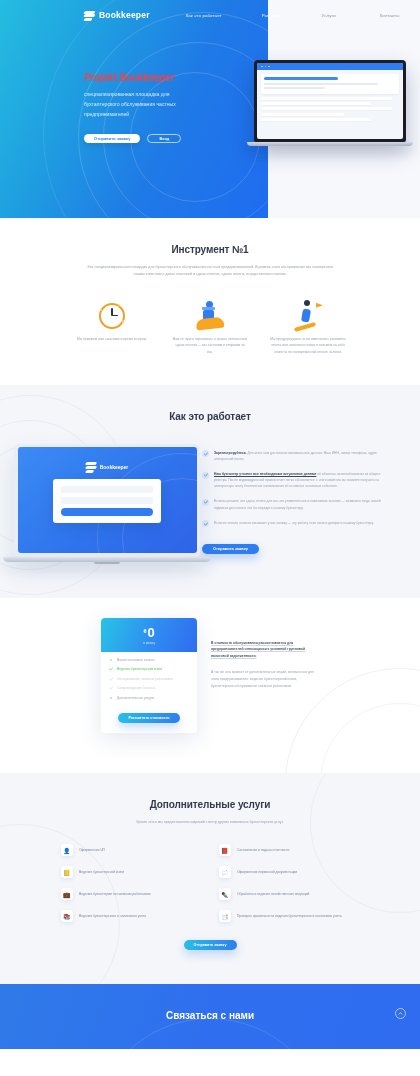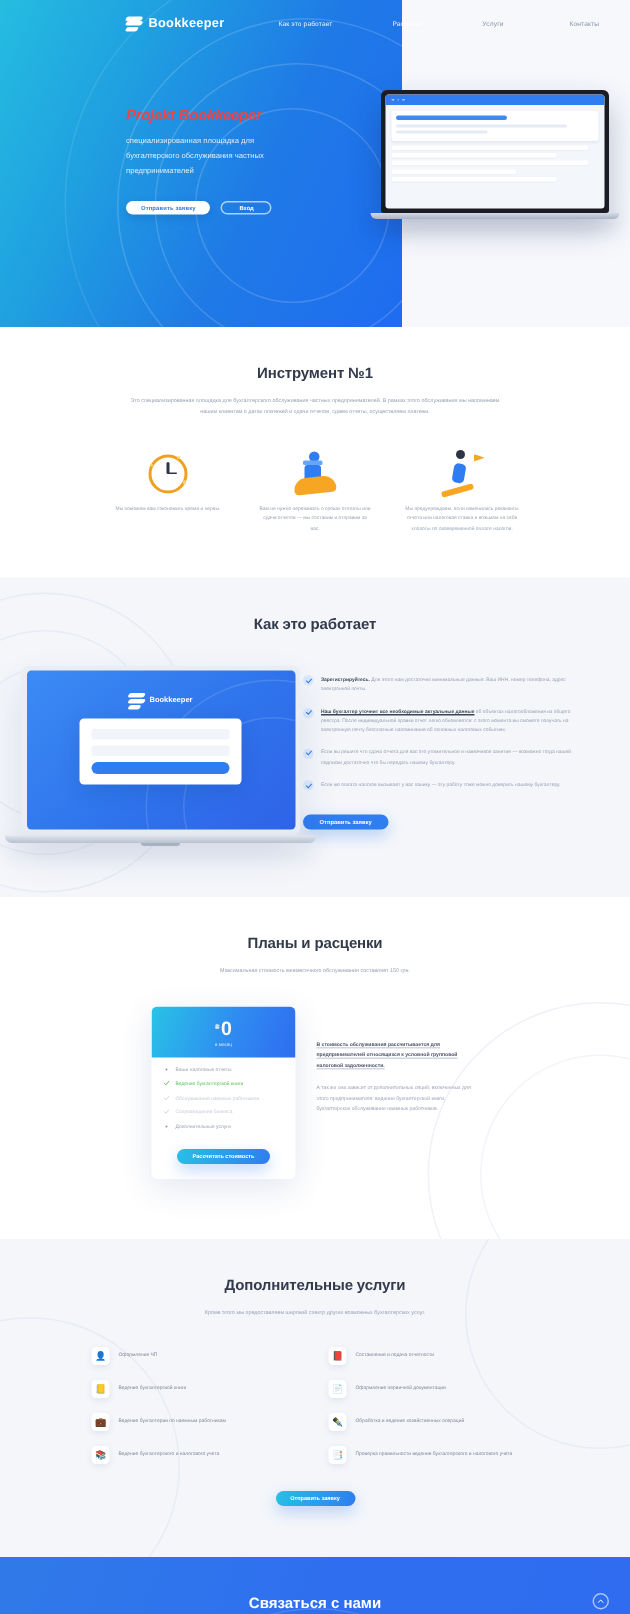--- a/index.html
+++ b/index.html
@@ -422,24 +422,20 @@
           <div class="check-text"><span>Если же оплата налогов вызывает у вас панику — эту работу тоже можно доверить нашему бухгалтеру.</span></div>
         </div>
         <div class="btn-blue">Отправить заявку</div>
       </div>
     </div>
   </div>
 
   <div class="sec pricing">
     <div class="pr-arc"></div>
     <div class="pr-arc2"></div>
-    <div class="sec-head">
-      <div class="sec-title">Планы и расценки</div>
-      <div class="sec-desc">Максимальная стоимость ежемесячного обслуживания составляет 150 грн.</div>
-    </div>
     <div class="pr-wrap">
       <div class="price-card">
         <div class="pc-top">
           <div class="pc-amount">
             <span class="pc-cur">₴</span>
             <span>0</span>
           </div>
           <div class="pc-per">в месяц</div>
         </div>
         <div class="pc-list">

